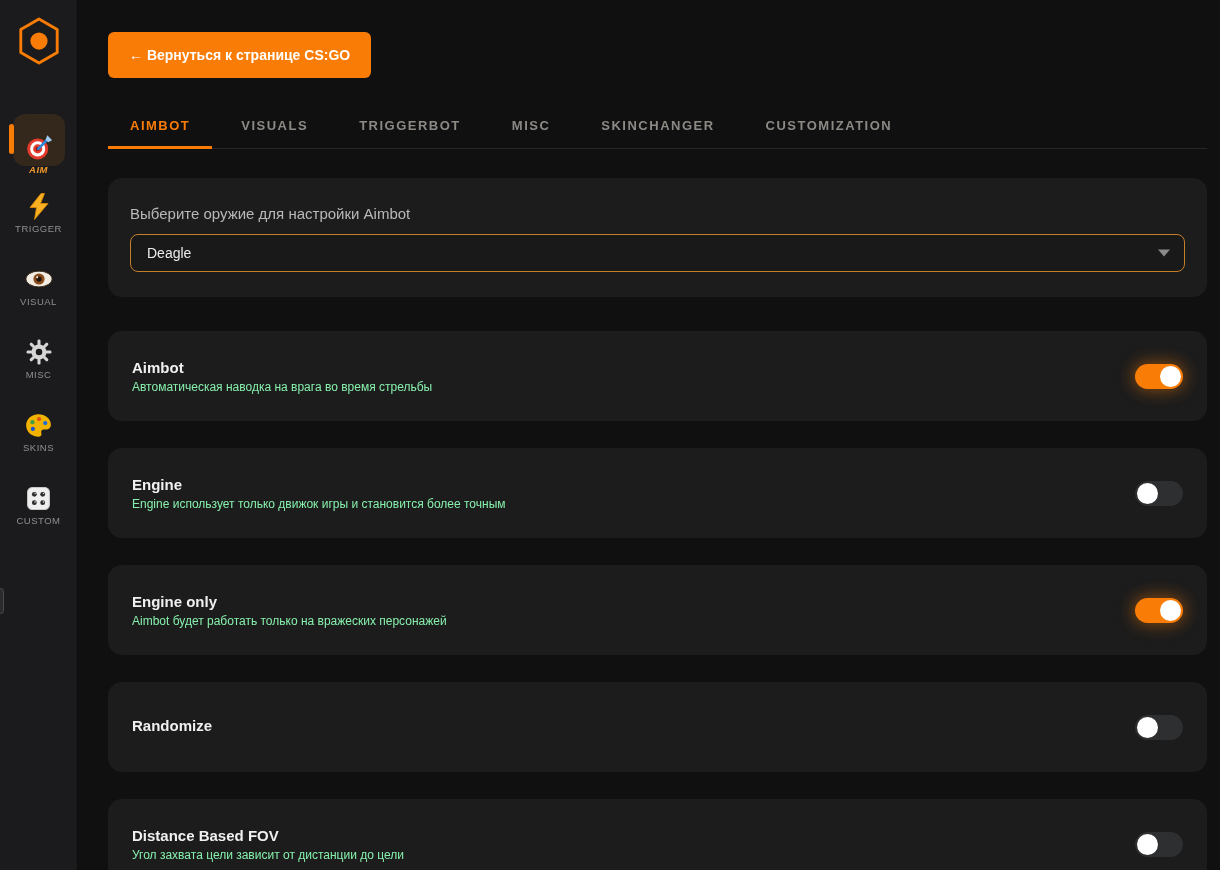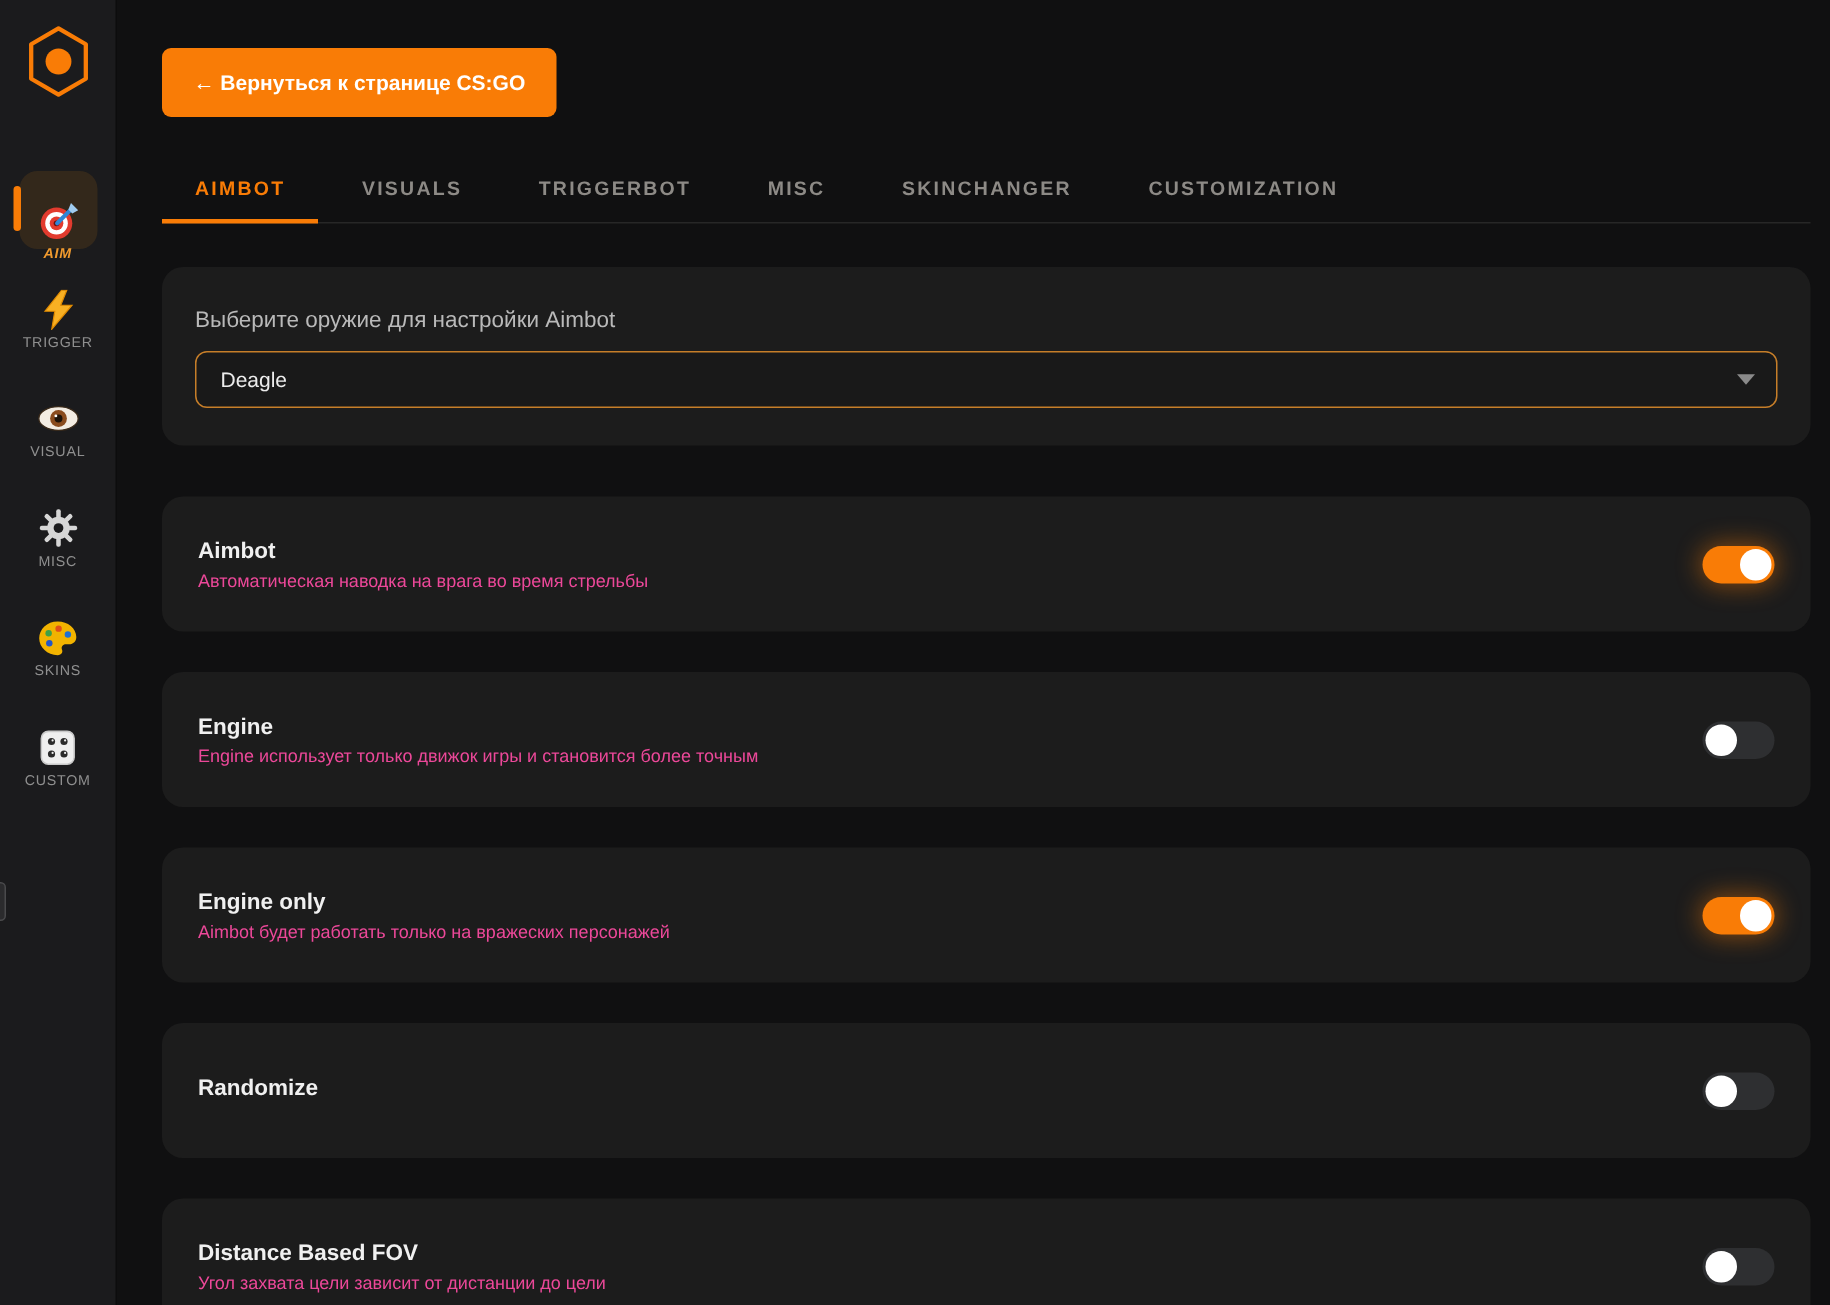--- a/index.html
+++ b/index.html
@@ -112,21 +112,21 @@
     border-top: 7px solid #8a8a8a;
   }
 
   .setting-card {
     height: 90px;
     padding: 0 24px;
     margin-bottom: 27px;
     display: flex; align-items: center; justify-content: space-between;
   }
   .setting-text .title { font-size: 15px; font-weight: 700; color: #f0f0f0; margin-bottom: 4px; }
-  .setting-text .desc { font-size: 12px; color: #ec4899; }
+  .setting-text .desc { font-size: 12px; color: #86efac; }
 
   .toggle {
     position: relative;
     width: 48px; height: 25px;
     border-radius: 13px;
     background: #2e2f31;
     cursor: pointer;
     flex-shrink: 0;
   }
   .toggle .knob {

